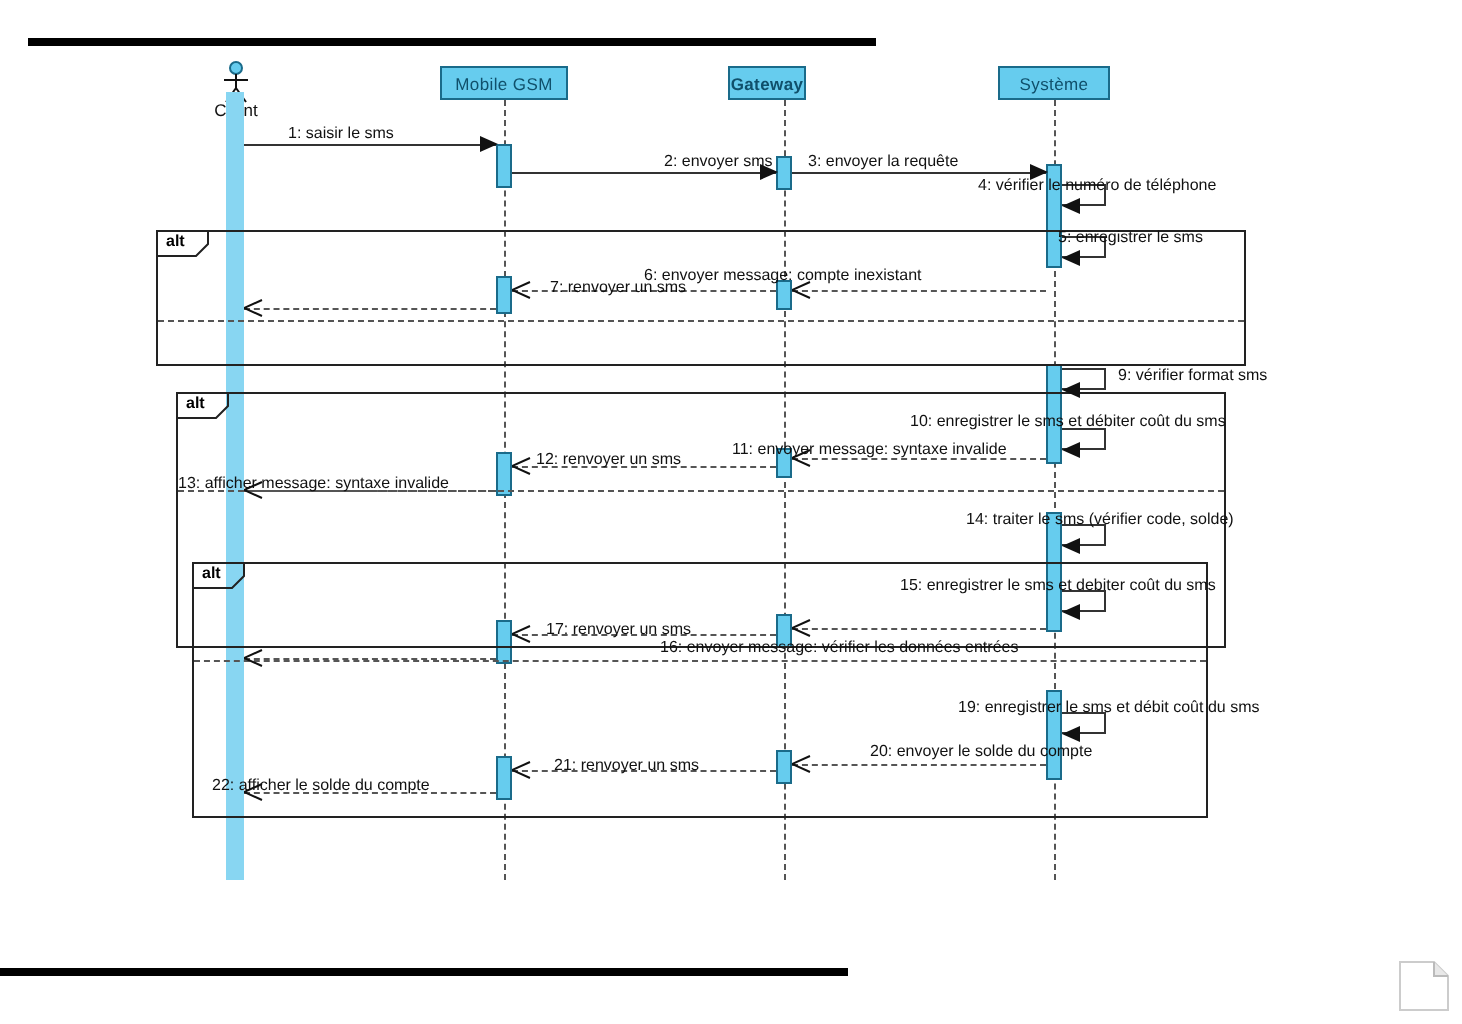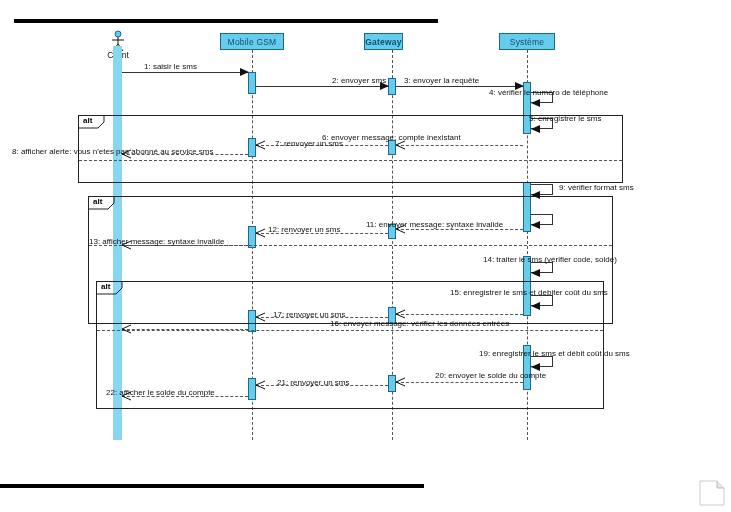--- a/index.html
+++ b/index.html
@@ -205,32 +205,32 @@
   <div class="msg dashed" style="left:256px;top:145px;width:132px;"></div>
   <svg class="arrowhead" style="left:256px;top:140px;" width="10" height="10" viewBox="0 0 10 10">
     <path d="M9 1 L0 5 L9 9" fill="none" stroke="#111" stroke-width="1"></path>
   </svg>
   <div class="msg-label" style="left:275px;top:139px;">7: renvoyer un sms</div>
 
   <div class="msg dashed" style="left:122px;top:154px;width:126px;"></div>
   <svg class="arrowhead" style="left:122px;top:149px;" width="10" height="10" viewBox="0 0 10 10">
     <path d="M9 1 L0 5 L9 9" fill="none" stroke="#111" stroke-width="1"></path>
   </svg>
-  <div class="msg-label" style="left:12px;top:147px;">8: afficher alerte: vous n'etes pas abonné au service sms</div>
 
   <div class="selfmsg" style="left:531px;top:184px;width:22px;height:11px;"></div>
   <svg class="arrowhead" style="left:531px;top:190px;" width="10" height="10" viewBox="0 0 10 10">
     <path d="M9 1 L0 5 L9 9 Z" fill="#111"></path>
   </svg>
   <div class="msg-label" style="left:559px;top:183px;">9: vérifier format sms</div>
 
   <div class="selfmsg" style="left:531px;top:214px;width:22px;height:11px;"></div>
   <svg class="arrowhead" style="left:531px;top:220px;" width="10" height="10" viewBox="0 0 10 10">
     <path d="M9 1 L0 5 L9 9 Z" fill="#111"></path>
   </svg>
+  <div class="msg-label" style="left:455px;top:206px;">10: enregistrer le sms et débiter coût du sms</div>
 
   <div class="msg dashed" style="left:396px;top:229px;width:127px;"></div>
   <svg class="arrowhead" style="left:396px;top:224px;" width="10" height="10" viewBox="0 0 10 10">
     <path d="M9 1 L0 5 L9 9" fill="none" stroke="#111" stroke-width="1"></path>
   </svg>
   <div class="msg-label" style="left:366px;top:220px;">11: envoyer message: syntaxe invalide</div>
 
   <div class="msg dashed" style="left:256px;top:233px;width:132px;"></div>
   <svg class="arrowhead" style="left:256px;top:228px;" width="10" height="10" viewBox="0 0 10 10">
     <path d="M9 1 L0 5 L9 9" fill="none" stroke="#111" stroke-width="1"></path>

